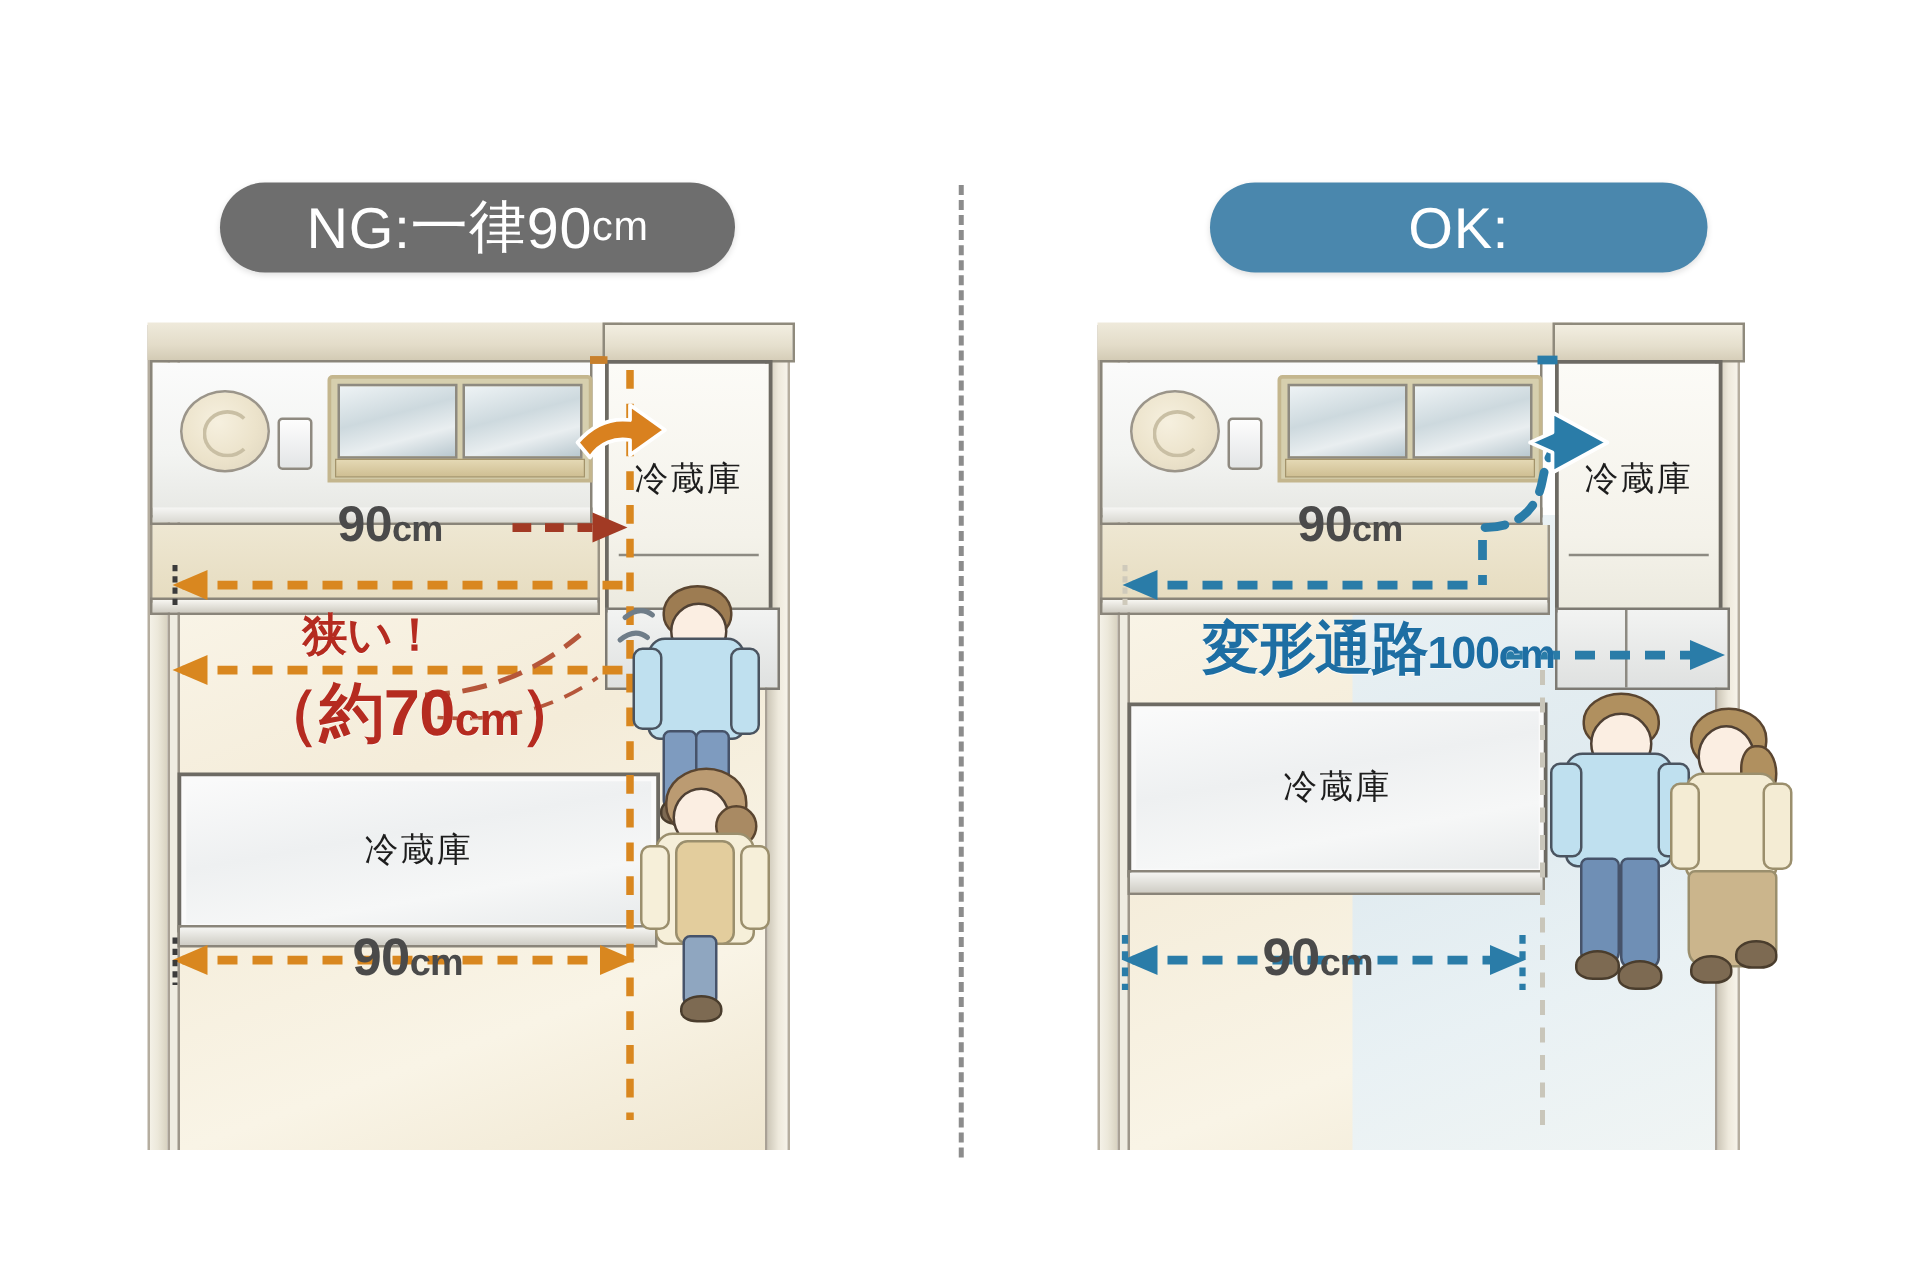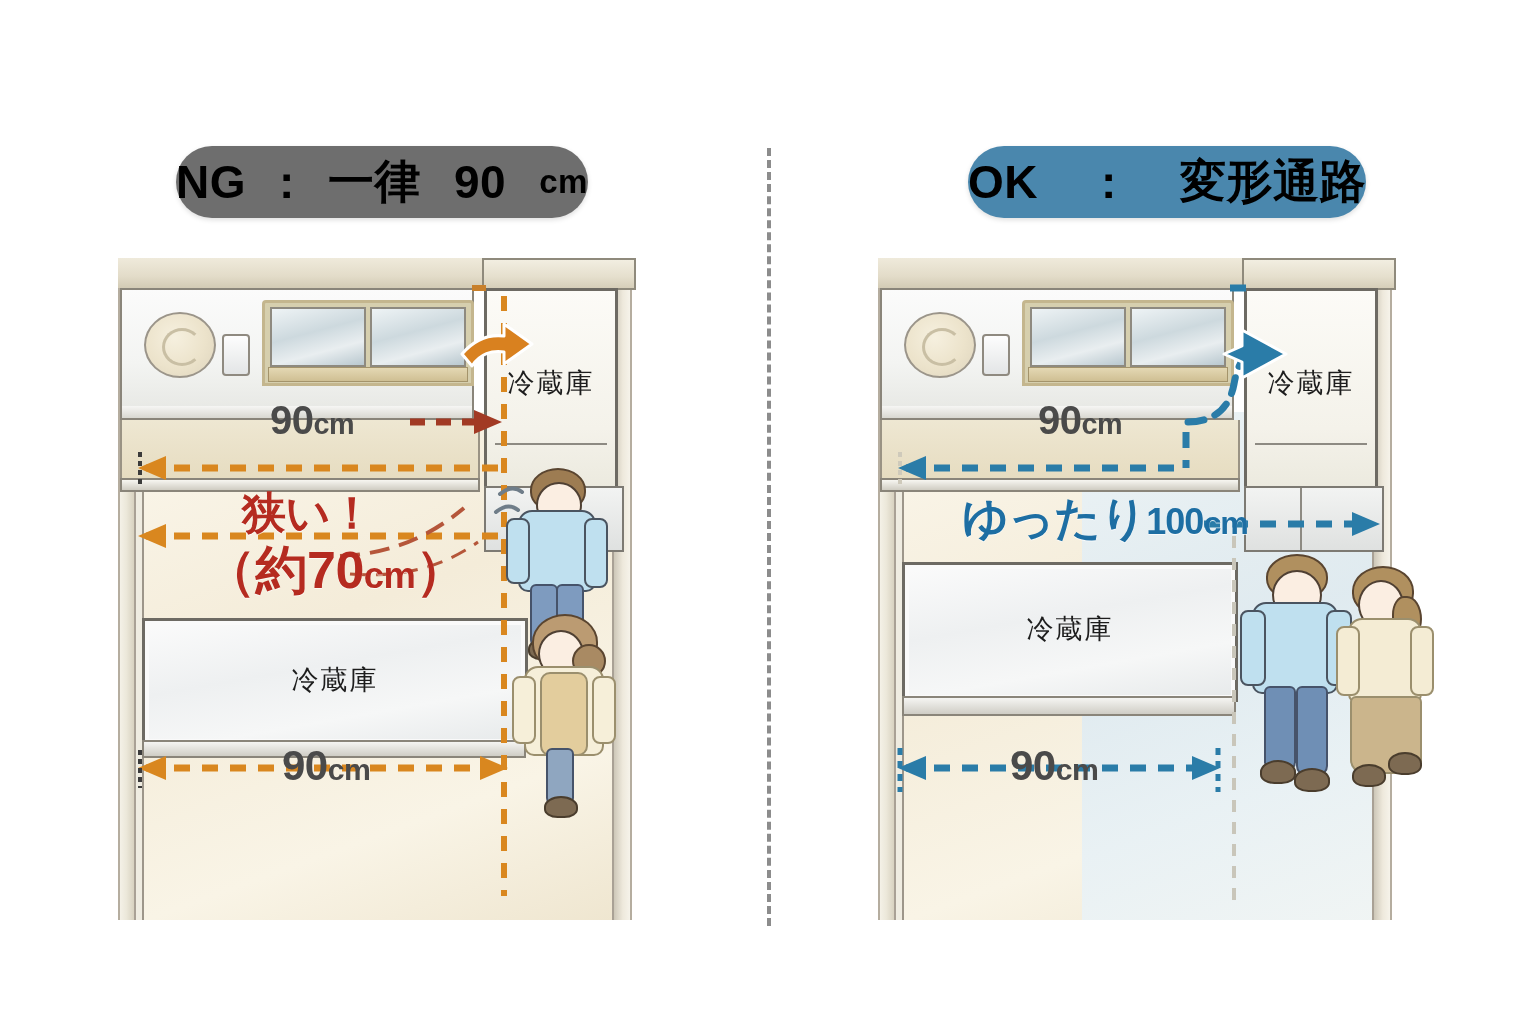--- a/index.html
+++ b/index.html
@@ -8,24 +8,24 @@
     background:#ffffff;
     font-family:"Liberation Sans","DejaVu Sans",sans-serif;
     overflow:hidden;
     position:relative;
   }
   #stage{position:absolute;inset:0;width:1536px;height:1024px;}
 
   
   .badge{
     position:absolute;
-    display:flex;align-items:center;justify-content:space-between;
+    display:flex;align-items:center;justify-content:center;
     border-radius:44px;
-    color:#000000;
-    font-weight:bold;
+    color:#ffffff;
+    font-weight:normal;
     letter-spacing:.5px;
     box-shadow:0 2px 5px rgba(0,0,0,.13);
     white-space:nowrap;
   }
   .badge .unit{font-size:.72em;}
   #badge-ng{
     left:176px;top:146px;width:412px;height:72px;
     background:#6e6e6e;
     font-size:46px;
   }
@@ -227,21 +227,20 @@
     <span>NG</span>
       <span>:</span>
       <span>一律</span>
       <span>90</span>
       <span class="unit">cm</span>
   </div>
 
   <div class="badge" id="badge-ok">
     <span>OK</span>
       <span>:</span>
-      <span>変形通路</span>
   </div>
 
   <div id="divider"></div>
 
   <div class="panel" id="panel-ng">
 
     <div class="floor" style="left:50px;top:176px;width:472px;height:508px;"></div>
 
     <div class="wall-left"></div>
     <div class="wall-left-2"></div>
@@ -309,21 +308,21 @@
       <path d="M 404 276 q 12 -10 22 -2" stroke="#6f7d89" stroke-width="4" fill="none" stroke-linecap="round"></path>
     </svg>
 
     <div class="dim" style="left:178px;top:162px;font-size:40px;">
       <span>90</span><span class="unit">cm</span>
     </div>
     <div class="dim" style="left:190px;top:506px;font-size:42px;">
       <span>90</span><span class="unit">cm</span>
     </div>
 
-    <div class="hi-red" style="left:150px;top:248px;font-size:44px;">狭い！</div>
+    <div class="hi-red" style="left:150px;top:248px;font-size:36px;">狭い！</div>
     <div class="hi-red" style="left:112px;top:300px;font-size:52px;">
       <span>（約</span><span>70</span><span class="unit">cm</span><span>）</span>
     </div>
 
     <div class="person" style="left:408px;top:232px;width:110px;height:190px;">
       <div class="p-hair" style="left:30px;top:0px;width:52px;height:40px;background:#9d7c52;"></div>
       <div class="p-head" style="left:36px;top:14px;width:42px;height:42px;"></div>
       <div class="p-torso" style="left:18px;top:42px;width:74px;height:78px;background:#bfe0ef;"></div>
       <div class="p-arm" style="left:6px;top:50px;width:20px;height:62px;background:#bfe0ef;"></div>
       <div class="p-arm" style="left:84px;top:50px;width:20px;height:66px;background:#bfe0ef;"></div>
@@ -409,21 +408,21 @@
     </svg>
 
     <div class="dim" style="left:186px;top:162px;font-size:40px;">
       <span>90</span><span class="unit">cm</span>
     </div>
     <div class="dim" style="left:158px;top:506px;font-size:42px;">
       <span>90</span><span class="unit">cm</span>
     </div>
 
     <div class="hi-blue" style="left:110px;top:252px;font-size:46px;">
-      <span>ゆったり</span><span style="font-size:36px;">100</span><span class="unit">cm</span>
+      <span>変形通路</span><span style="font-size:36px;">100</span><span class="unit">cm</span>
     </div>
 
     <div class="person" style="left:388px;top:318px;width:118px;height:246px;">
       <div class="p-hair" style="left:26px;top:0px;width:58px;height:42px;background:#b0905f;"></div>
       <div class="p-head" style="left:32px;top:16px;width:46px;height:46px;"></div>
       <div class="p-torso" style="left:12px;top:48px;width:82px;height:88px;background:#bfe0ef;"></div>
       <div class="p-arm" style="left:0px;top:56px;width:22px;height:72px;background:#bfe0ef;"></div>
       <div class="p-arm" style="left:86px;top:56px;width:22px;height:72px;background:#bfe0ef;"></div>
       <div class="p-legs" style="left:24px;top:132px;width:28px;height:82px;background:#6f8fb5;"></div>
       <div class="p-legs" style="left:56px;top:132px;width:28px;height:86px;background:#6f8fb5;"></div>

